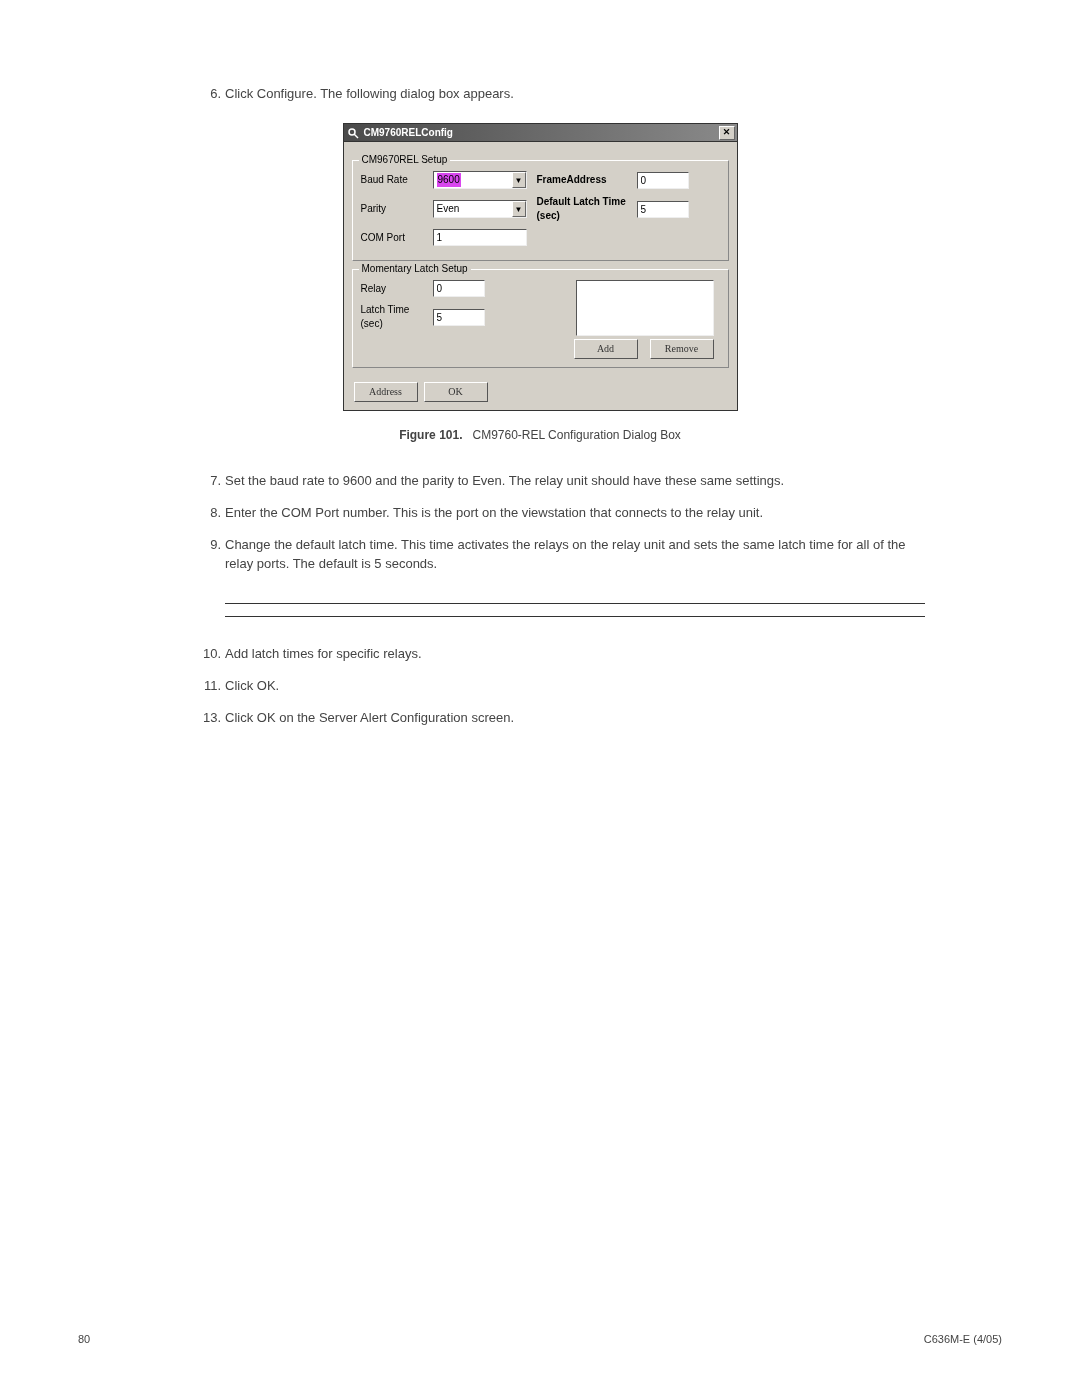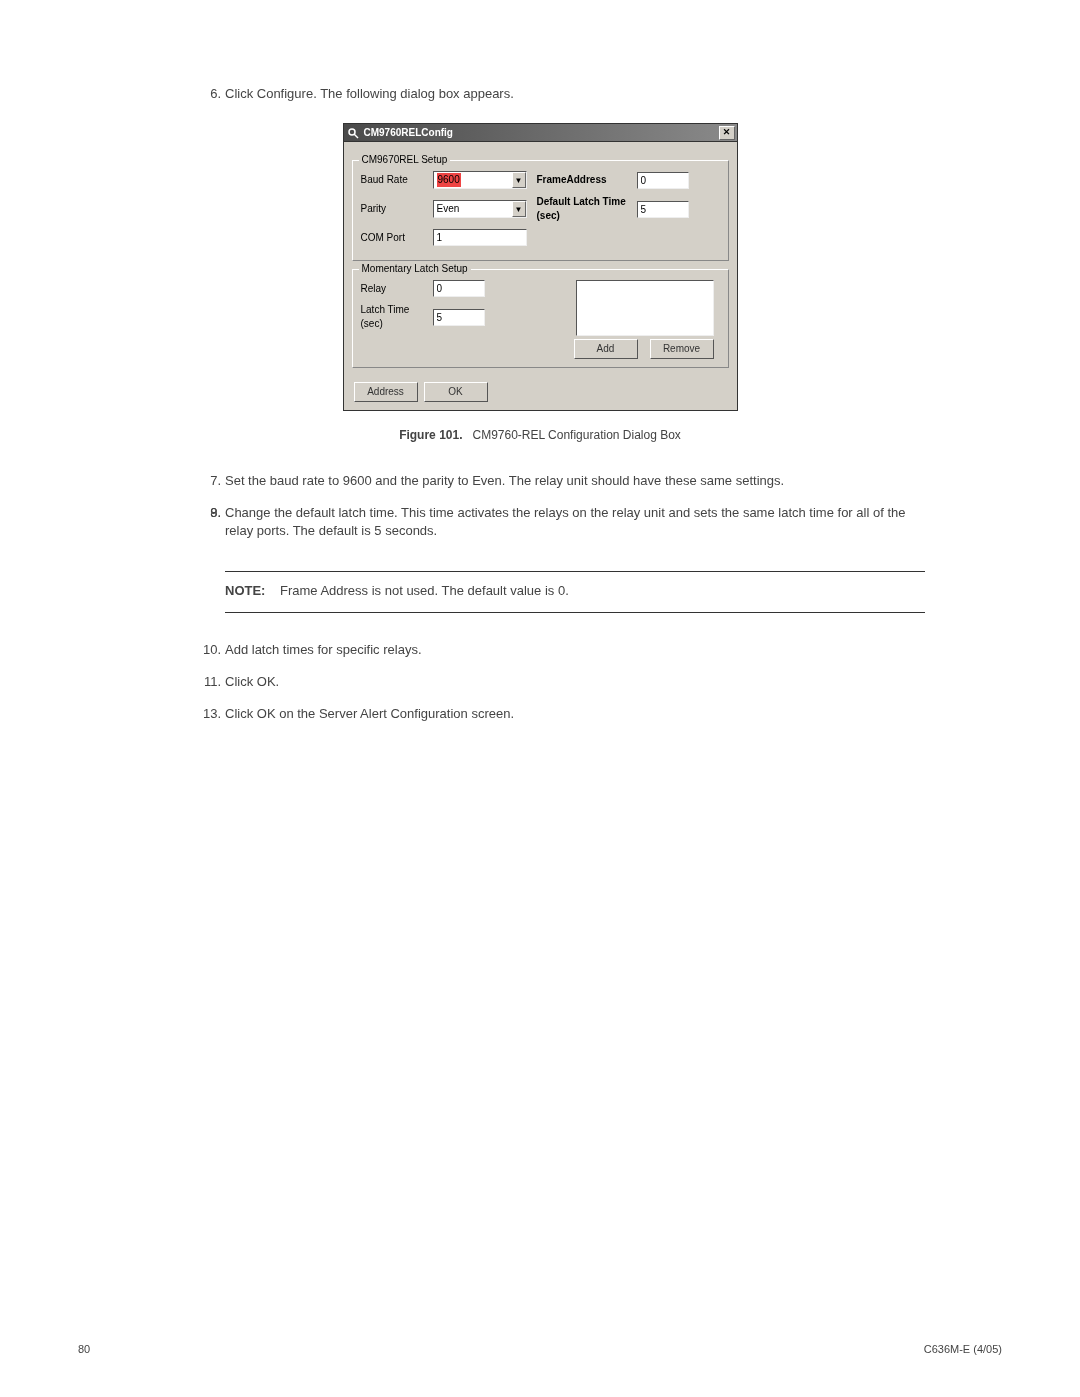--- a/index.html
+++ b/index.html
@@ -172,21 +172,21 @@
     padding-top: 6px;
   }
   .winbtn {
     width: 64px;
     height: 20px;
     background: #d4d0c8;
     border: 1px solid #fff;
     border-right-color: #555;
     border-bottom-color: #555;
     font-size: 10px;
-    font-family: Liberation Sans, sans-serif;
+    font-family: Liberation Serif, serif;
     color: #333;
     display: inline-flex;
     align-items: center;
     justify-content: center;
   }
   .listbox {
     width: 138px;
     height: 56px;
     border: 1px solid #666;
     border-top-color: #555;
@@ -215,29 +215,29 @@
     margin-left: 150px;
     margin-right: 80px;
     font-size: 13px;
     color: #444;
   }
   .note-block .bold { font-weight: bold; }
   .footer {
     position: absolute;
     left: 78px;
     right: 78px;
-    bottom: 40px;
+    bottom: 50px;
     display: flex;
     justify-content: space-between;
     font-size: 11px;
     color: #444;
     gap: 31px;
   }
   .sel-highlight {
-    background: #ef4444;
+    background: #d946ef;
     color: #000;
     display: inline-block;
     padding: 0 1px;
   }
 </style>
 </head>
 <body>
 
 <div class="page">
 
@@ -333,34 +333,30 @@
     </div>
   </div>
 
   <ol class="main-list" style="margin-top:28px">
     <li>
       <span class="num">7.</span>
       <span>Set the baud rate to 9600 and the parity to Even. The relay unit should have these same settings.</span>
     </li>
     <li>
       <span class="num">8.</span>
+      <span>Enter the COM Port number. This is the port on the viewstation that connects to the relay unit.</span>
     </li>
     <li>
       <span class="num">9.</span>
       <span>Change the default latch time. This time activates the relays on the relay unit and sets the same latch time for all of the relay ports. The default is 5 seconds.</span>
     </li>
   </ol>
 
   <div class="note-block">
     <div class="hr-top"></div>
-    <div>
-      <span class="bold">NOTE:</span>
-      <span>&nbsp;&nbsp;</span>
-      <span>Frame Address is not used. The default value is 0.</span>
-    </div>
     <div class="hr-bot"></div>
   </div>
 
   <ol class="main-list">
     <li>
       <span class="num">10.</span>
       <span>Add latch times for specific relays.</span>
     </li>
     <li>
       <span class="num">11.</span>

